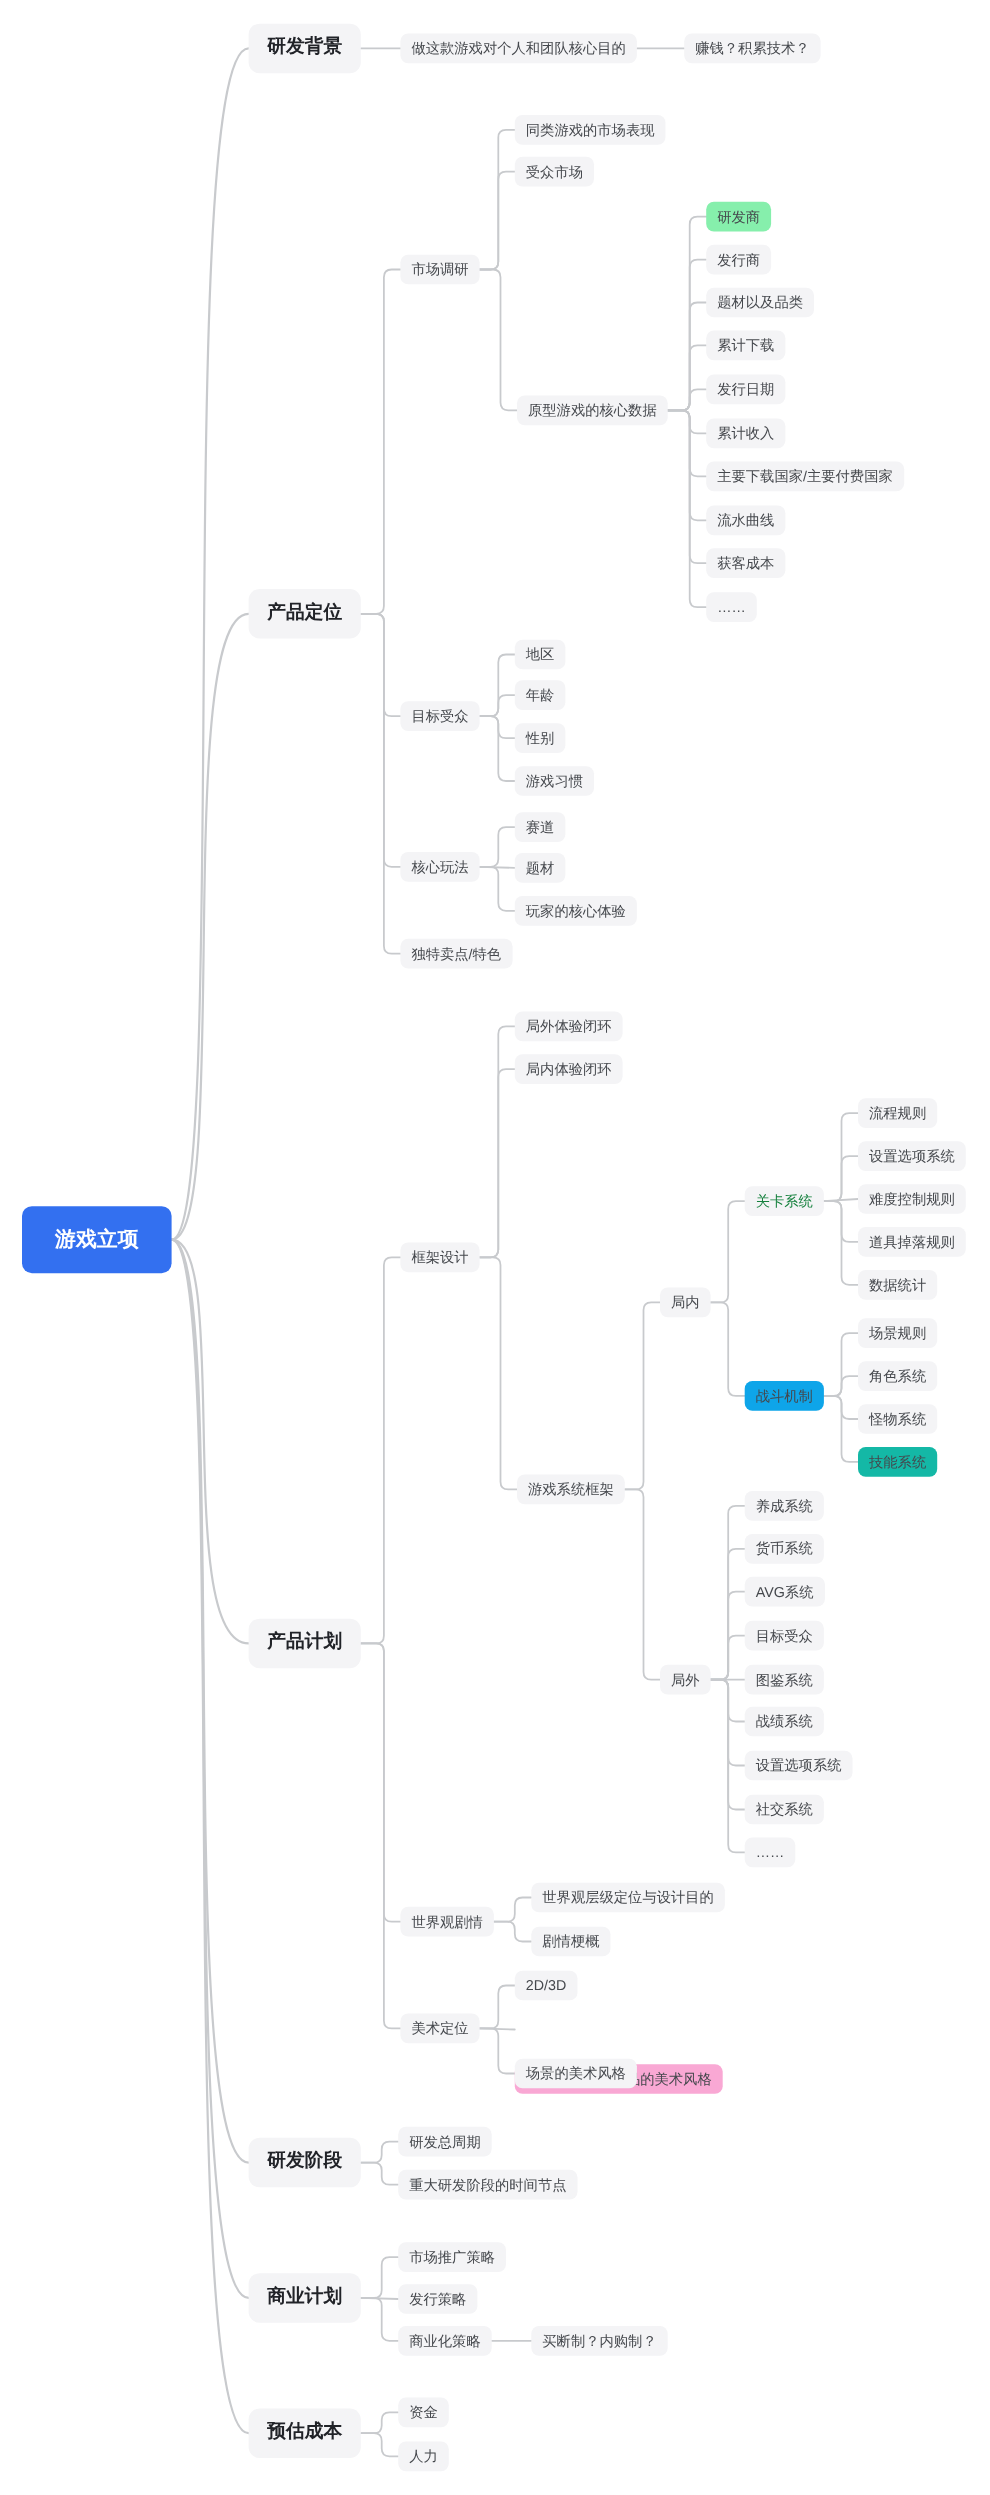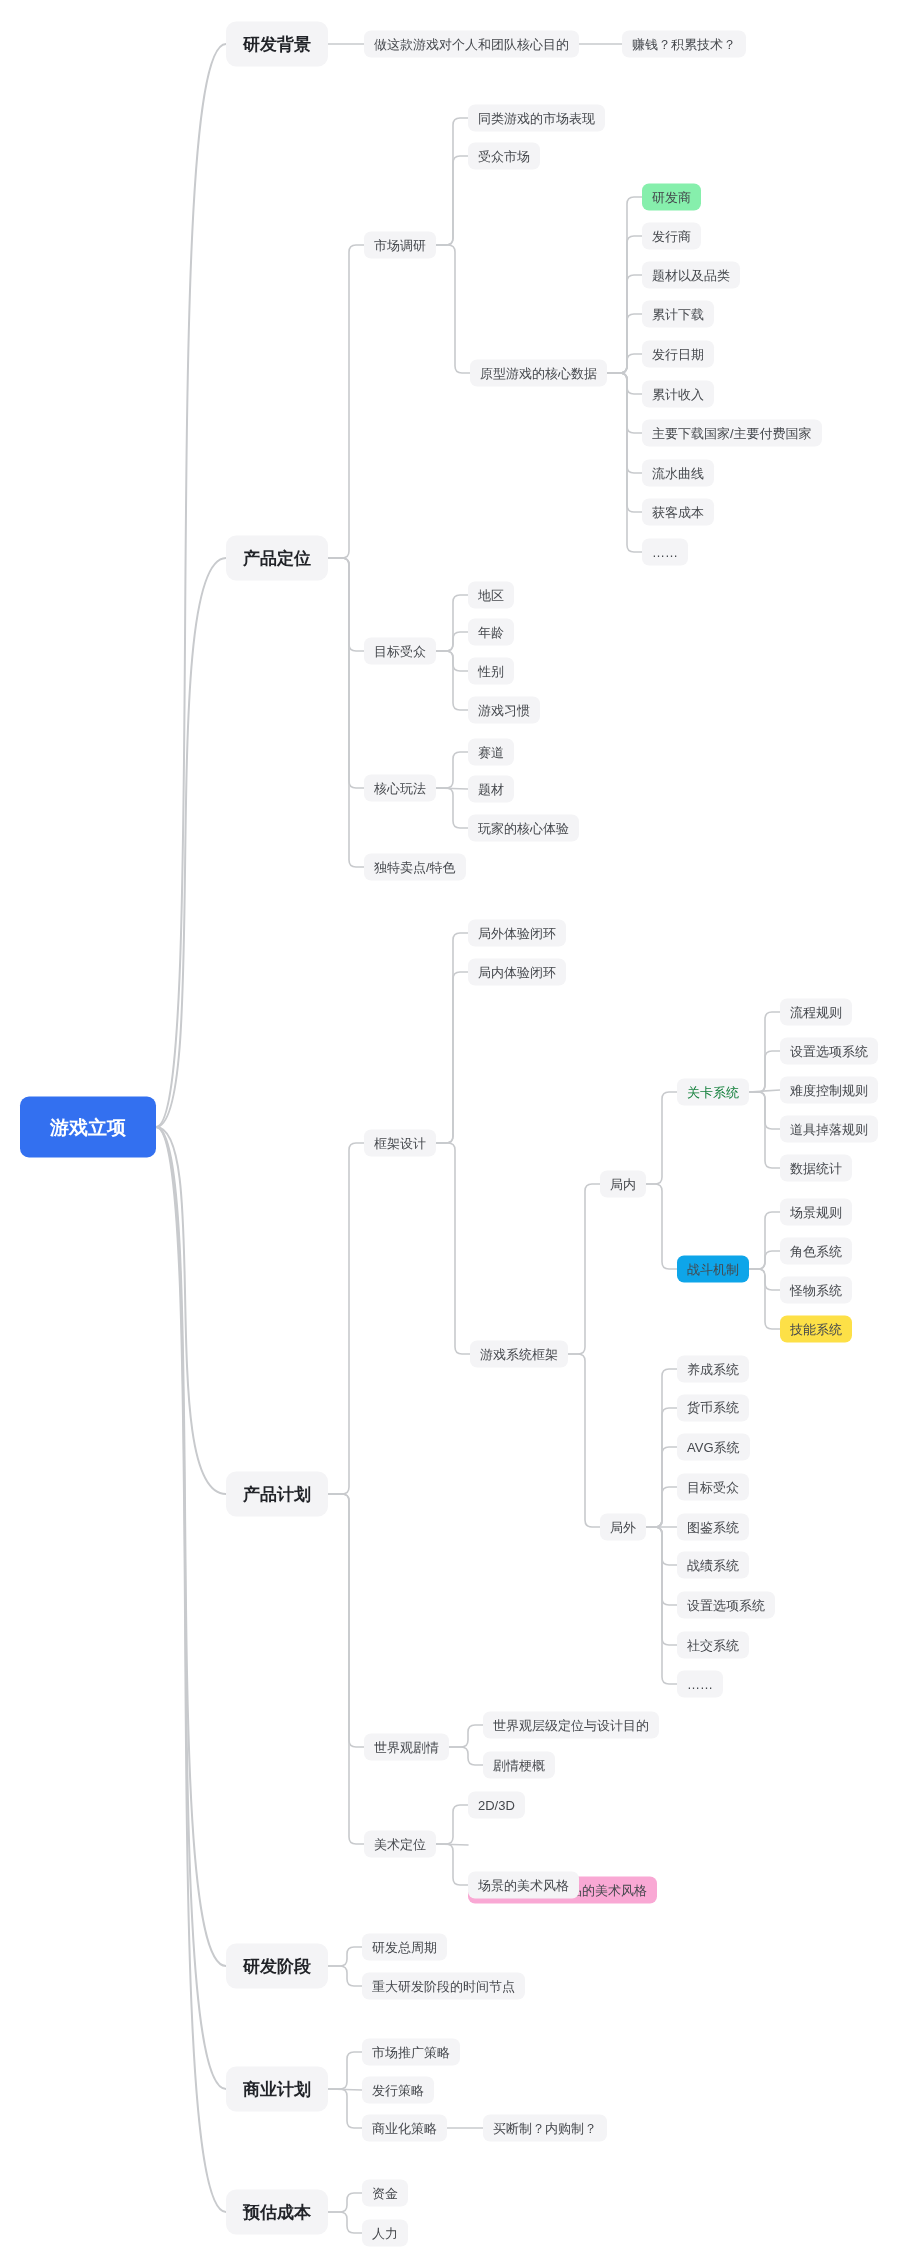--- a/index.html
+++ b/index.html
@@ -32,20 +32,21 @@
     padding: 7px 10px;
     border-radius: 7px;
     cursor: default;
   }
   .node.section {
     font-size: 17px;
     font-weight: bold;
     color: #212328;
     padding: 14px 17px;
     border-radius: 10px;
+    font-family: Liberation Mono, monospace;
   }
   .node.root {
     background: #3370f0;
     color: #ffffff;
     font-size: 19px;
     font-weight: bold;
     padding: 21px 30px;
     border-radius: 9px;
   }
 </style>
@@ -167,21 +168,21 @@
     <div class="node leaf" style="left: 677px; top: 1092px; background: rgb(244, 244, 246); color: #15803d;">关卡系统</div>
     <div class="node leaf" style="left: 780px; top: 1012px; background: rgb(244, 244, 246); color: rgb(69, 72, 77);">流程规则</div>
     <div class="node leaf" style="left: 780px; top: 1051px; background: rgb(244, 244, 246); color: rgb(69, 72, 77);">设置选项系统</div>
     <div class="node leaf" style="left: 780px; top: 1090px; background: rgb(244, 244, 246); color: rgb(69, 72, 77);">难度控制规则</div>
     <div class="node leaf" style="left: 780px; top: 1129px; background: rgb(244, 244, 246); color: rgb(69, 72, 77);">道具掉落规则</div>
     <div class="node leaf" style="left: 780px; top: 1168px; background: rgb(244, 244, 246); color: rgb(69, 72, 77);">数据统计</div>
     <div class="node leaf" style="left: 677px; top: 1269px; background: #0ea5e9; color: rgb(69, 72, 77);">战斗机制</div>
     <div class="node leaf" style="left: 780px; top: 1212px; background: rgb(244, 244, 246); color: rgb(69, 72, 77);">场景规则</div>
     <div class="node leaf" style="left: 780px; top: 1251px; background: rgb(244, 244, 246); color: rgb(69, 72, 77);">角色系统</div>
     <div class="node leaf" style="left: 780px; top: 1290px; background: rgb(244, 244, 246); color: rgb(69, 72, 77);">怪物系统</div>
-    <div class="node leaf" style="left: 780px; top: 1329px; background: #fde047; color: rgb(69, 72, 77);">技能系统</div>
+    <div class="node leaf" style="left: 780px; top: 1329px; background: #14b8a6; color: rgb(69, 72, 77);">技能系统</div>
     <div class="node leaf" style="left: 600px; top: 1527px; background: rgb(244, 244, 246); color: rgb(69, 72, 77);">局外</div>
     <div class="node leaf" style="left: 677px; top: 1369px; background: rgb(244, 244, 246); color: rgb(69, 72, 77);">养成系统</div>
     <div class="node leaf" style="left: 677px; top: 1408px; background: rgb(244, 244, 246); color: rgb(69, 72, 77); font-family: Liberation Mono, monospace;">货币系统</div>
     <div class="node leaf" style="left: 677px; top: 1447px; background: rgb(244, 244, 246); color: rgb(69, 72, 77);">AVG系统</div>
     <div class="node leaf" style="left: 677px; top: 1487px; background: rgb(244, 244, 246); color: rgb(69, 72, 77);">目标受众</div>
     <div class="node leaf" style="left: 677px; top: 1527px; background: rgb(244, 244, 246); color: rgb(69, 72, 77);">图鉴系统</div>
     <div class="node leaf" style="left: 677px; top: 1565px; background: rgb(244, 244, 246); color: rgb(69, 72, 77);">战绩系统</div>
     <div class="node leaf" style="left: 677px; top: 1605px; background: rgb(244, 244, 246); color: rgb(69, 72, 77);">设置选项系统</div>
     <div class="node leaf" style="left: 677px; top: 1645px; background: rgb(244, 244, 246); color: rgb(69, 72, 77);">社交系统</div>
     <div class="node leaf" style="left: 677px; top: 1684px; background: rgb(244, 244, 246); color: rgb(69, 72, 77);">……</div>

